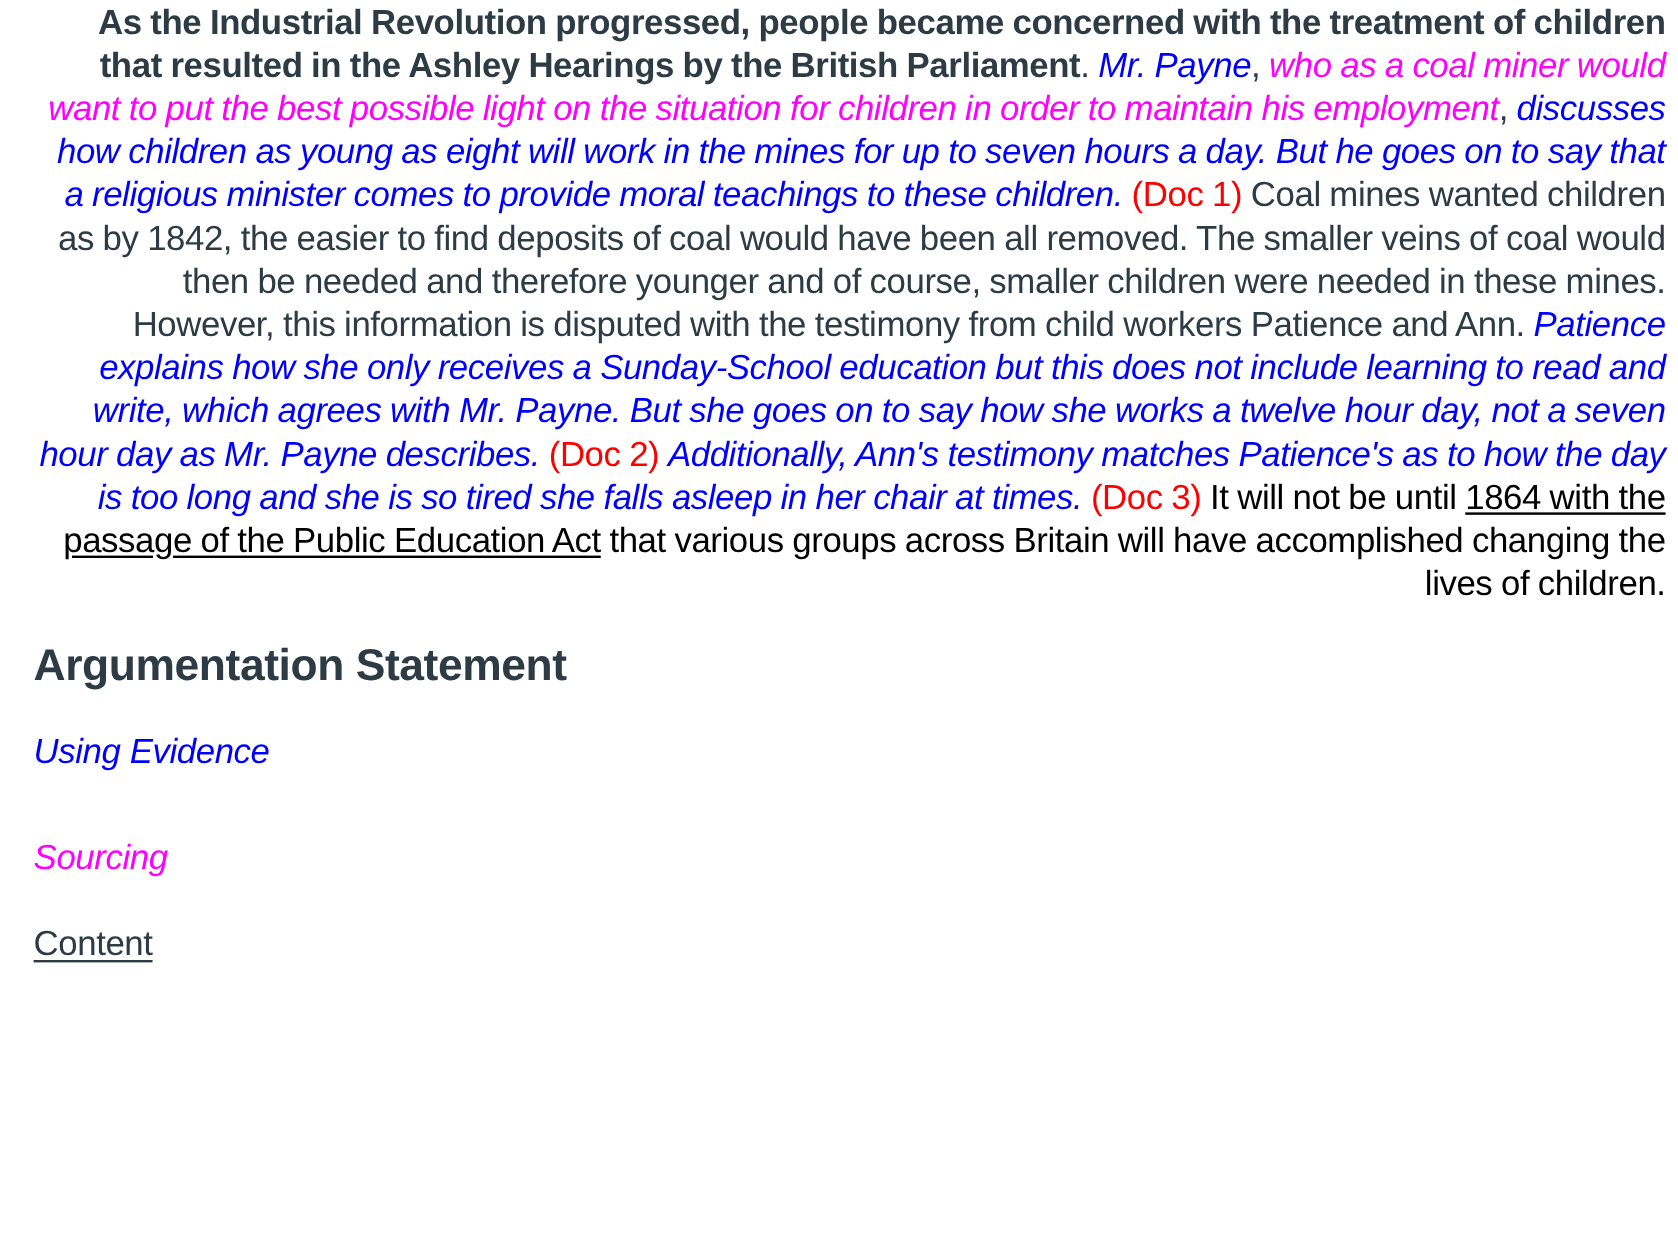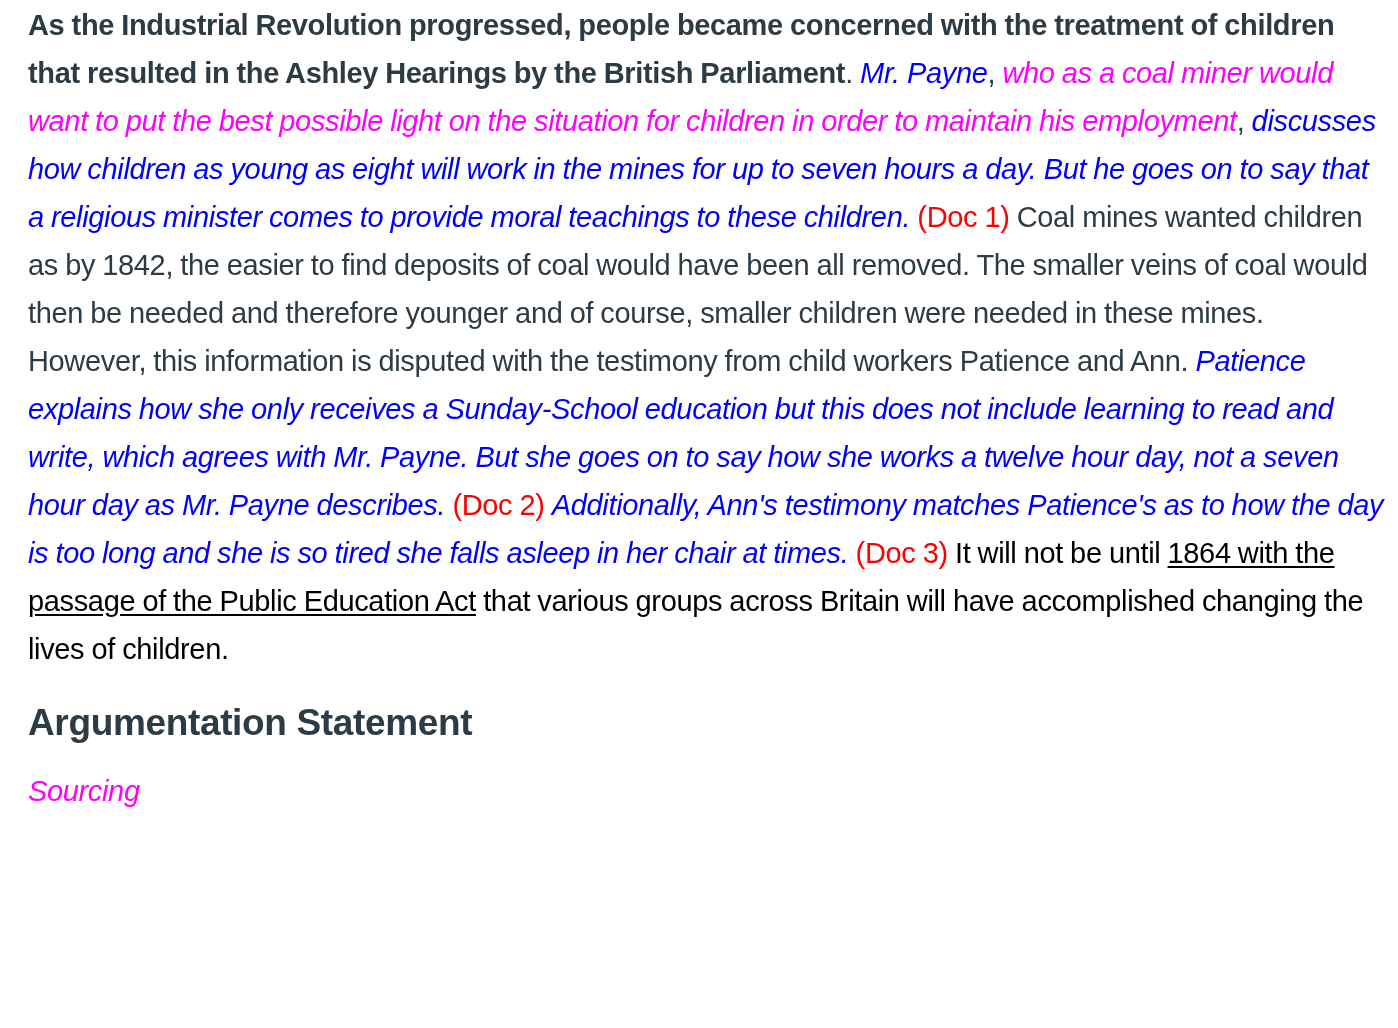--- a/index.html
+++ b/index.html
@@ -16,23 +16,24 @@
     }
     .doc {
       position: absolute;
       left: 28px;
       top: 0;
       width: 1360px;
     }
     .para {
       margin: 0;
       font-size: 29px;
-      line-height: 48px;
+      line-height: 36px;
       letter-spacing: -0.35px;
       word-spacing: -0.5px;
+      text-align: right;
     }
     .main-para { padding-top: 1px; }
     .bold { font-weight: bold; }
     .dark { color: #2d3b45; }
     .ev { color: #0000ff; font-style: italic; }
     .src { color: #ff00ff; font-style: italic; }
     .doc-ref { color: #ff0000; }
     .blk { color: #000000; }
     .ul { text-decoration: underline; text-underline-offset: 3px; }
     .legend-heading {
@@ -43,25 +44,27 @@
       letter-spacing: -0.35px;
       color: #2d3b45;
     }
     .legend-item {
       margin-top: 24px;
       font-size: 29px;
       line-height: 48px;
       letter-spacing: -0.35px;
     }
     .legend-item.evidence { color: #0000ff; font-style: italic; }
-    .legend-item.sourcing { color: #ff00ff; font-style: italic; margin-top: 20px; }
+    .legend-item.sourcing { color: #ff00ff; font-style: italic; margin-top: 40px; }
     .legend-item.content { color: #2d3b45; text-decoration: underline; text-underline-offset: 4px; margin-top: 24px; }
   </style>
 </head>
 <body>
 
 <div class="doc">
   <p class="para main-para"><span class="bold dark">As the Industrial Revolution progressed, people became concerned with the treatment of children that resulted in the Ashley Hearings by the British Parliament</span><span class="dark">. </span><span class="ev">Mr. Payne</span><span class="dark">, </span><span class="src">who as a coal miner would want to put the best possible light on the situation for children in order to maintain his employment</span><span class="dark">, </span><span class="ev">discusses how children as young as eight will work in the mines for up to seven hours a day.  But he goes on to say that a religious minister comes to provide moral teachings to these children.</span>
 <span class="doc-ref">(Doc 1)</span><span class="dark"> Coal mines wanted children as by 1842, the easier to find deposits of coal would have been all removed.  The smaller veins of coal would then be needed and therefore younger and of course, smaller children were needed in these mines. However, this information is disputed with the testimony from child workers Patience and Ann.  </span><span class="ev">Patience explains how she only receives a Sunday-School education but this does not include learning to read and write, which agrees with Mr. Payne.  But she goes on to say how she works a twelve hour day, not a seven hour day as Mr. Payne describes.</span> <span class="doc-ref">(Doc 2)</span> <span class="ev">Additionally, Ann's testimony matches Patience's as to how the day is too long and she is so tired she falls asleep in her chair at times.</span> <span class="doc-ref">(Doc 3)</span><span class="blk"> It will not be until </span><span class="blk ul">1864 with the passage of the Public Education Act</span><span class="blk"> that various groups across Britain will have accomplished changing the lives of children.</span></p>
 
   <div class="legend-heading">Argumentation Statement</div>
+  <div class="legend-item evidence">Using Evidence</div>
   <div class="legend-item sourcing">Sourcing</div>
+  <div class="legend-item content">Content</div>
 </div>
 
 </body></html>

